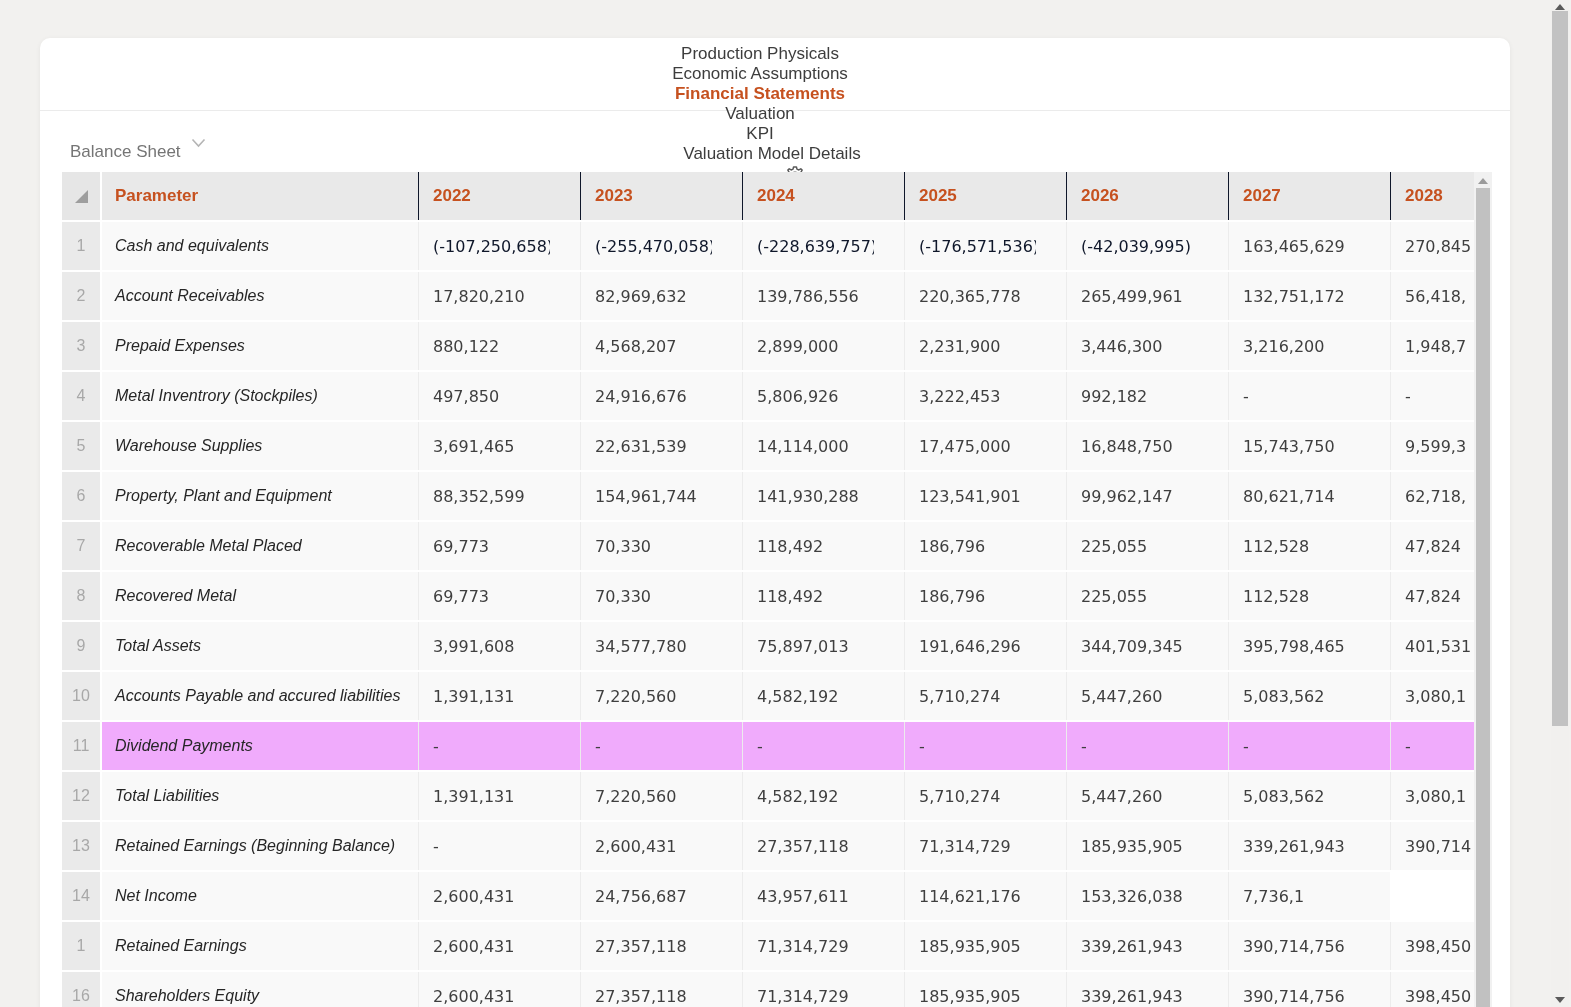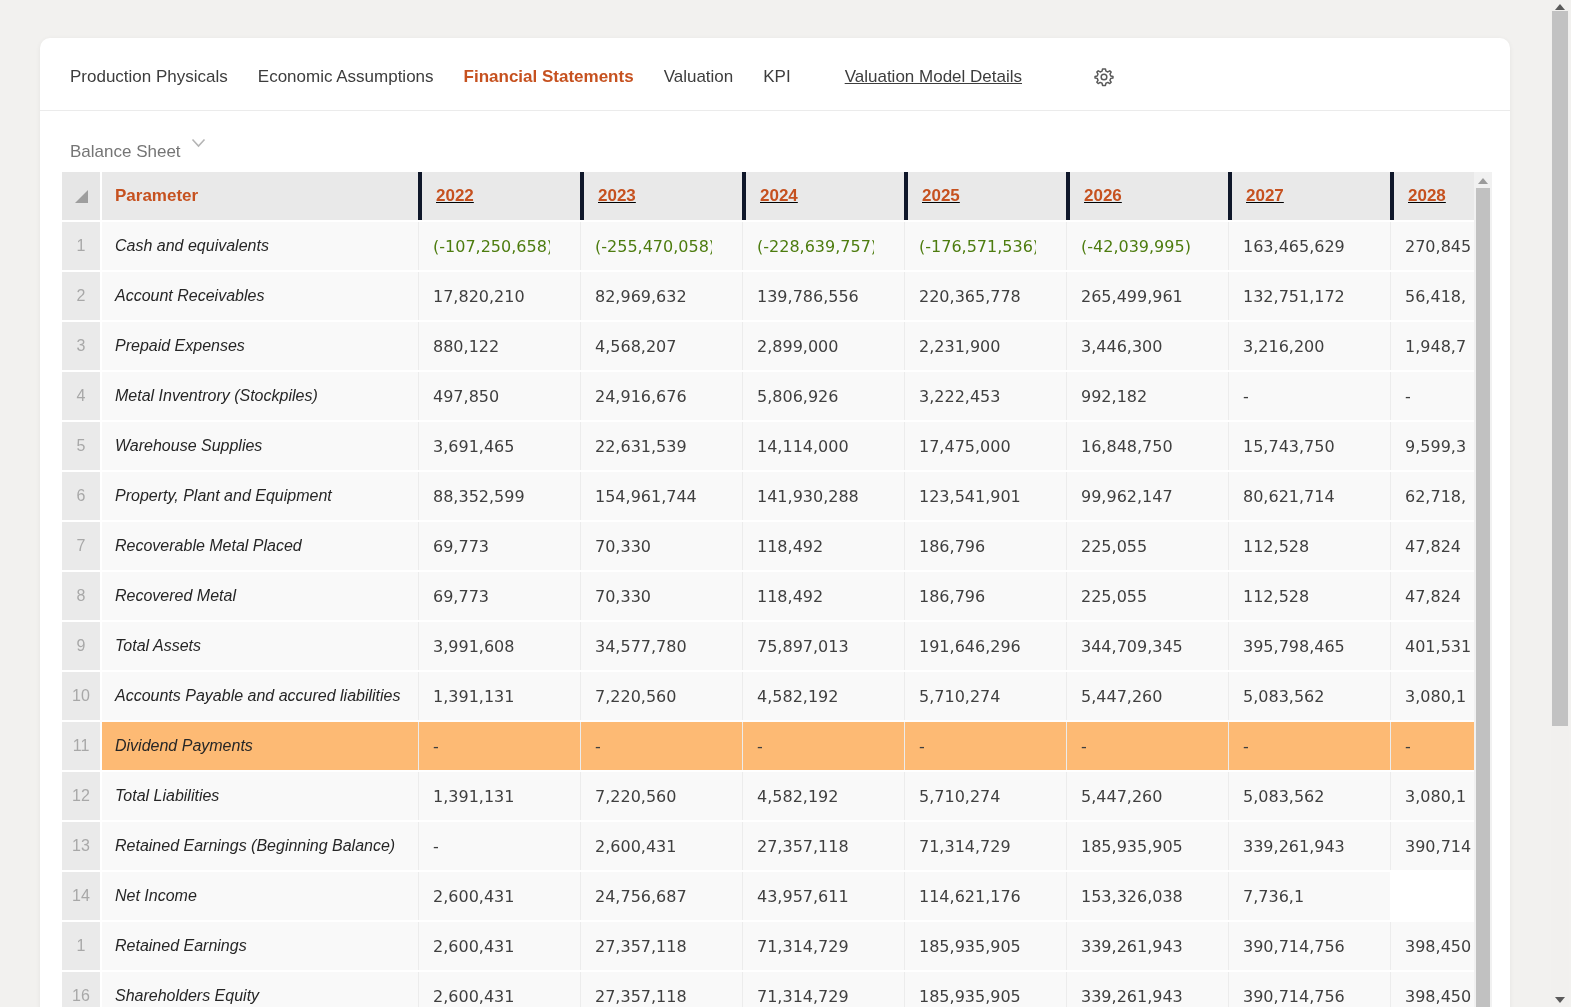--- a/index.html
+++ b/index.html
@@ -5,49 +5,49 @@
   * { margin:0; padding:0; box-sizing:border-box; }
   html,body { width:1571px; height:1007px; overflow:hidden;
     font-family:"Liberation Sans", sans-serif; background:#f2f1ef; }
 
   
   .card { position:absolute; left:40px; top:38px; width:1470px; height:1080px;
     background:#ffffff; border-radius:10px; box-shadow:0 1px 5px rgba(0,0,0,.06);
     overflow:hidden; }
 
   
-  .tabs { display:flex; align-items:center; height:72px; padding:6px 30px 0 30px; }
+  .tabs { display:flex; align-items:center; height:72px; padding:6px 30px 0 30px;flex-direction:column; }
   .tab { font-size:17px; color:#3d3d3d; margin-right:30px; cursor:pointer; white-space:nowrap; }
   .tab.active { color:#c6511f; font-weight:bold; }
-  .tab.spaced { margin-left:24px;text-decoration:underline; }
+  .tab.spaced { margin-left:24px; }
   .gear-btn { margin-left:40px; width:24px; height:24px; display:flex; align-items:center; justify-content:center; cursor:pointer; }
   .divider { border-top:1px solid #ebebeb; }
 
   
   .selector-row { display:flex; align-items:center; height:61px; padding:0 30px; }
   .selector-label { font-size:17px; color:#757575;margin-top:20px; }
   .selector-chevron { margin-left:10px; margin-top:3px; }
 
   
   .grid { position:absolute; left:22px; top:134px; width:1430px; height:880px; }
   .grid-content { position:absolute; left:0; top:0; width:1412px; overflow:hidden; }
   .grid-row { display:flex; height:50px; border-bottom:2px solid #ffffff; width:1510px; }
   .cell { flex:none; display:flex; align-items:center; overflow:hidden; white-space:nowrap; }
   .col-num { width:38px; justify-content:center; background:#eaeaea; }
   .col-param { width:318px; padding-left:13px; background:#f9f9f9; border-left:2px solid #ffffff; }
   .col-year { width:162px; padding-left:14px; background:#f9f9f9; border-left:1px solid #ececec; }
   .header .col-num { background:#e6e6e6; }
   .header .col-param, .header .col-year { background:#e9e9e9; }
-  .header .col-year { border-left:4px solid #0f172a;text-decoration:underline; }
-  .row-white .col-param, .row-white .col-year { background:#fdba74; }
+  .header .col-year { border-left:1px solid #0f172a; }
+  .row-white .col-param, .row-white .col-year { background:#f0abfc; }
   .hdr-text { font-size:17px; font-weight:bold; color:#c6511f; }
   .rownum { font-size:16px; color:#a8a8a8; }
   .param-text { font-size:16px; color:#262626; line-height:1.18; white-space:normal;font-style:italic; }
   .val { font-family:"DejaVu Sans", sans-serif; font-size:16px; color:#3f3f3f; }
-  .val.neg { color:#4d7c0f; }
+  .val.neg { color:#0f172a; }
   .clip { display:inline-block; max-width:117px; overflow:hidden; white-space:nowrap; }
   .corner-tri { width:0; height:0; border-left:13px solid transparent; border-bottom:13px solid #9e9e9e; }
 
   
   .grid-vsb { position:absolute; right:0; top:0; bottom:0; width:18px; background:#f1f1f1; }
   .grid-vsb .up { position:absolute; top:6px; left:4px; width:0; height:0;
     border-left:5px solid transparent; border-right:5px solid transparent;
     border-bottom:6px solid #9b9b9b; }
   .grid-vsb .thumb { position:absolute; top:16px; bottom:0; left:2px; width:14px; background:#c1c1c1; }
 

